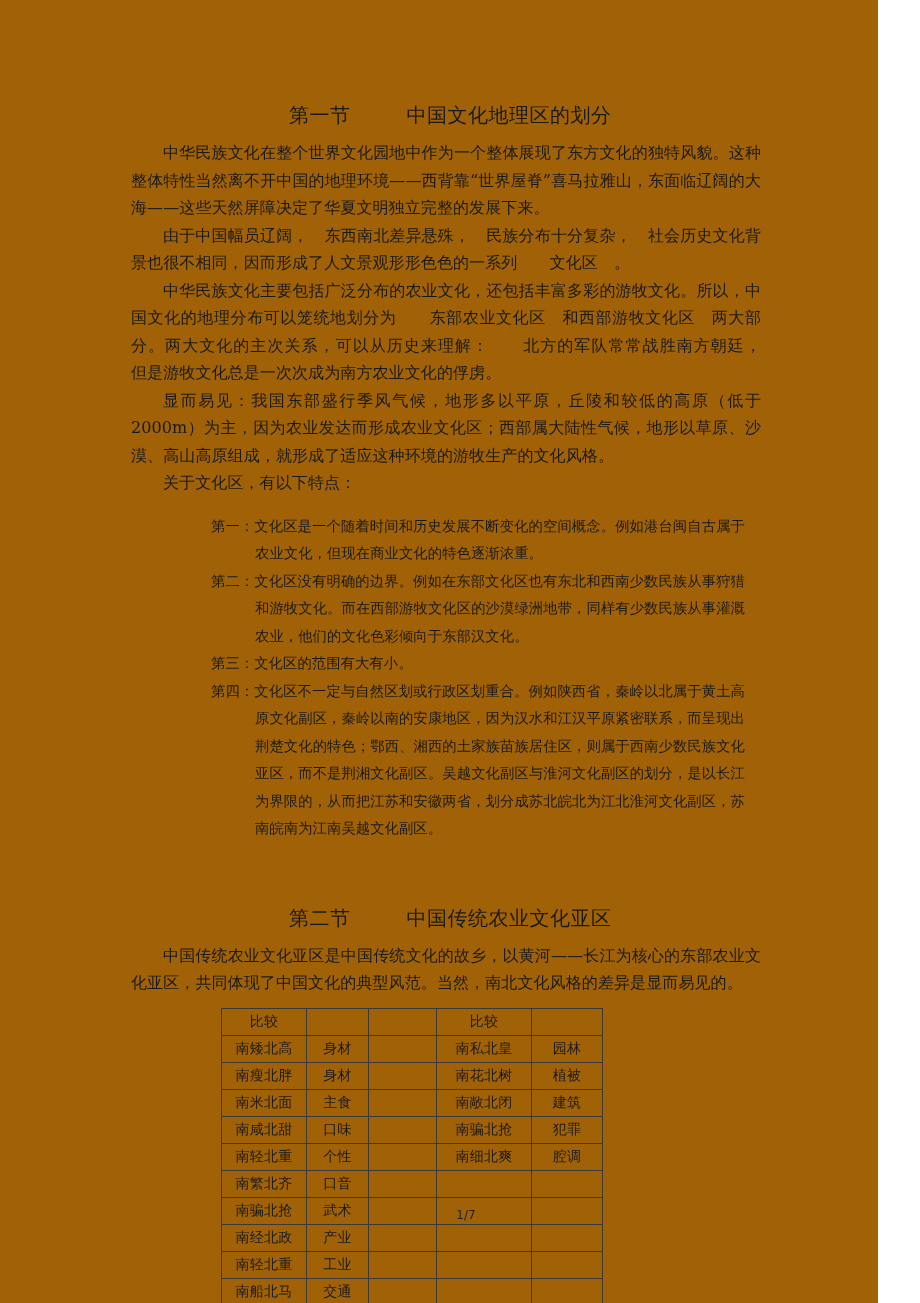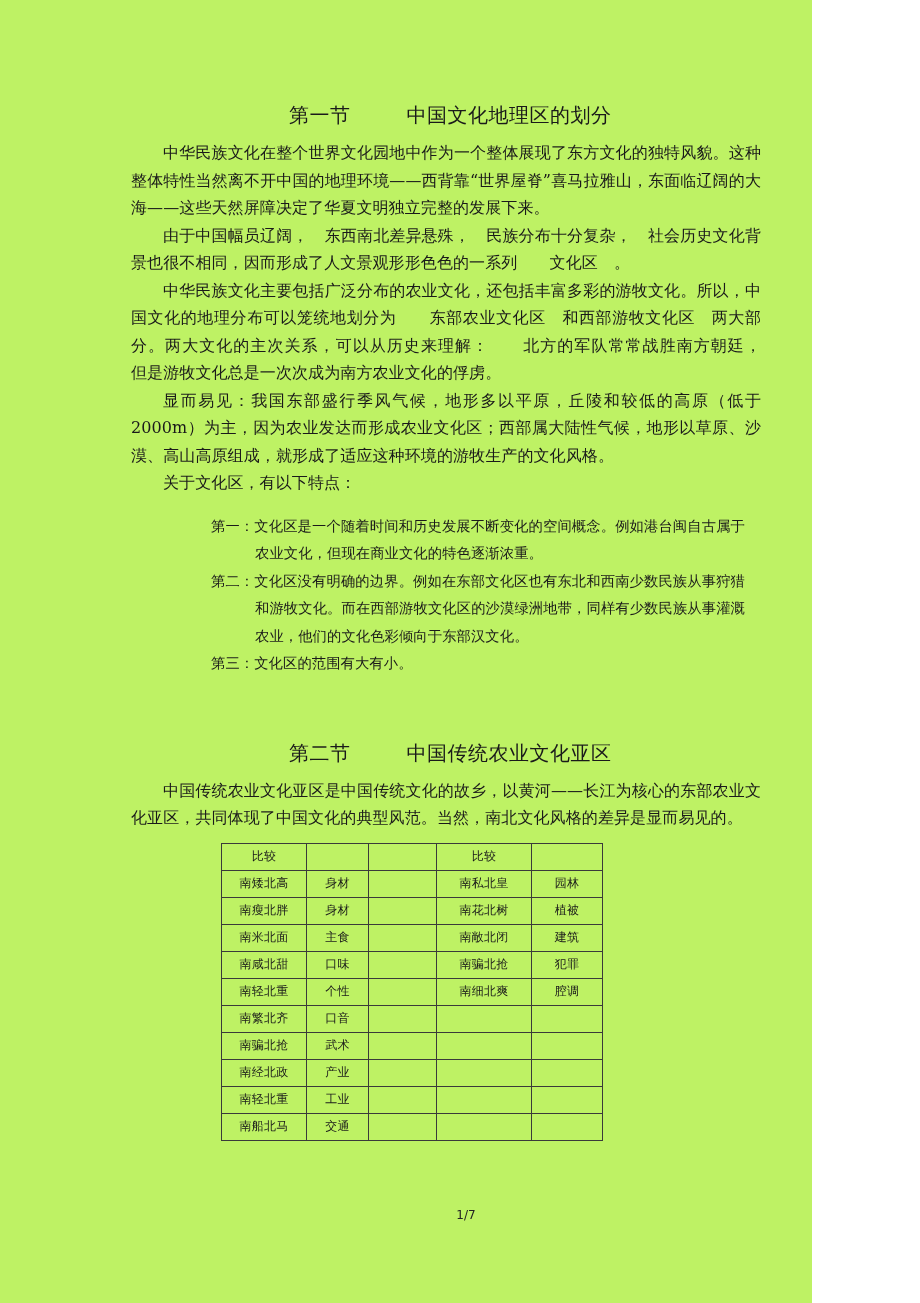--- a/index.html
+++ b/index.html
@@ -13,23 +13,23 @@
     position: relative;
     font-family: "DejaVu Serif", "Liberation Serif", serif;
     color: #1a1a1a;
     overflow: hidden;
   }
 
   .page {
     position: absolute;
     left: 0;
     top: 0;
-    width: 812px;
+    width: 878px;
     height: 1303px;
-    background: #bef264;
+    background: #a16207;
   }
 
   .content {
     position: absolute;
     left: 131px;
     top: 100px;
     width: 630px;
   }
 
   
@@ -86,25 +86,25 @@
     margin-left: 90px;
   }
   table.compare-table {
     border-collapse: collapse;
     width: 381px;
     table-layout: fixed;
   }
   table.compare-table td {
     border: 1px solid #3a3a3a;
     height: 26px;
-    font-size: 12px;
+    font-size: 14px;
     line-height: 26px;
     text-align: center;
     padding: 0;
-    font-family: Liberation Mono, monospace;
+    font-family: Liberation Serif, serif;
     letter-spacing: 0.3px;
   }
   .col-a { width: 85px; }
   .col-b { width: 62px; }
   .col-c { width: 68px; }
   .col-d { width: 95px; }
   .col-e { width: 71px; }
 
   
   .page-footer {
@@ -130,20 +130,21 @@
     <p class="body-text indent">中华民族文化在整个世界文化园地中作为一个整体展现了东方文化的独特风貌。这种整体特性当然离不开中国的地理环境——西背靠“世界屋脊”喜马拉雅山，东面临辽阔的大海——这些天然屏障决定了华夏文明独立完整的发展下来。</p>
     <p class="body-text indent">由于中国幅员辽阔，　东西南北差异悬殊，　民族分布十分复杂，　社会历史文化背景也很不相同，因而形成了人文景观形形色色的一系列　　文化区　。</p>
     <p class="body-text indent">中华民族文化主要包括广泛分布的农业文化，还包括丰富多彩的游牧文化。所以，中国文化的地理分布可以笼统地划分为　　东部农业文化区　和西部游牧文化区　两大部分。两大文化的主次关系，可以从历史来理解：　　北方的军队常常战胜南方朝廷，　　但是游牧文化总是一次次成为南方农业文化的俘虏。</p>
     <p class="body-text indent">显而易见：我国东部盛行季风气候，地形多以平原，丘陵和较低的高原（低于　　　2000m）为主，因为农业发达而形成农业文化区；西部属大陆性气候，地形以草原、沙漠、高山高原组成，就形成了适应这种环境的游牧生产的文化风格。</p>
     <p class="body-text indent">关于文化区，有以下特点：</p>
 
     <ul class="hang-list">
       <li class="hang-item">第一：文化区是一个随着时间和历史发展不断变化的空间概念。例如港台闽自古属于农业文化，但现在商业文化的特色逐渐浓重。</li>
       <li class="hang-item">第二：文化区没有明确的边界。例如在东部文化区也有东北和西南少数民族从事狩猎和游牧文化。而在西部游牧文化区的沙漠绿洲地带，同样有少数民族从事灌溉农业，他们的文化色彩倾向于东部汉文化。</li>
       <li class="hang-item">第三：文化区的范围有大有小。</li>
+      <li class="hang-item">第四：文化区不一定与自然区划或行政区划重合。例如陕西省，秦岭以北属于黄土高原文化副区，秦岭以南的安康地区，因为汉水和江汉平原紧密联系，而呈现出荆楚文化的特色；鄂西、湘西的土家族苗族居住区，则属于西南少数民族文化亚区，而不是荆湘文化副区。吴越文化副区与淮河文化副区的划分，是以长江为界限的，从而把江苏和安徽两省，划分成苏北皖北为江北淮河文化副区，苏南皖南为江南吴越文化副区。</li>
     </ul>
 
     <div class="spacer-block"></div>
 
     <h1 class="section-heading"><span>第二节</span><span class="h-gap"></span><span>中国传统农业文化亚区</span></h1>
 
     <p class="body-text indent">中国传统农业文化亚区是中国传统文化的故乡，以黄河——长江为核心的东部农业文化亚区，共同体现了中国文化的典型风范。当然，南北文化风格的差异是显而易见的。</p>
 
     <div class="table-wrap">
       <table class="compare-table">

